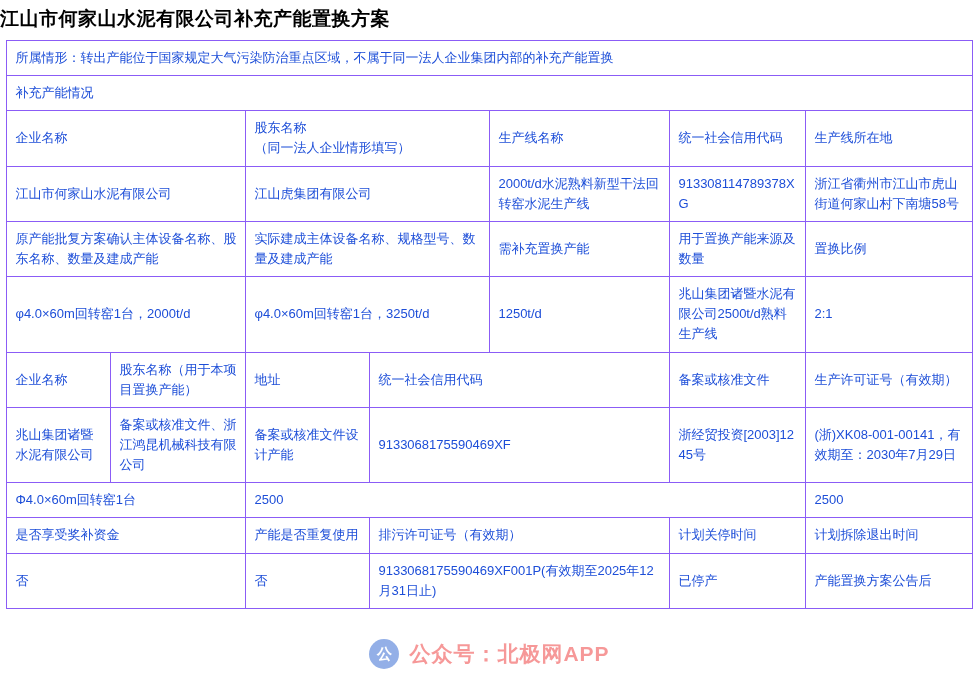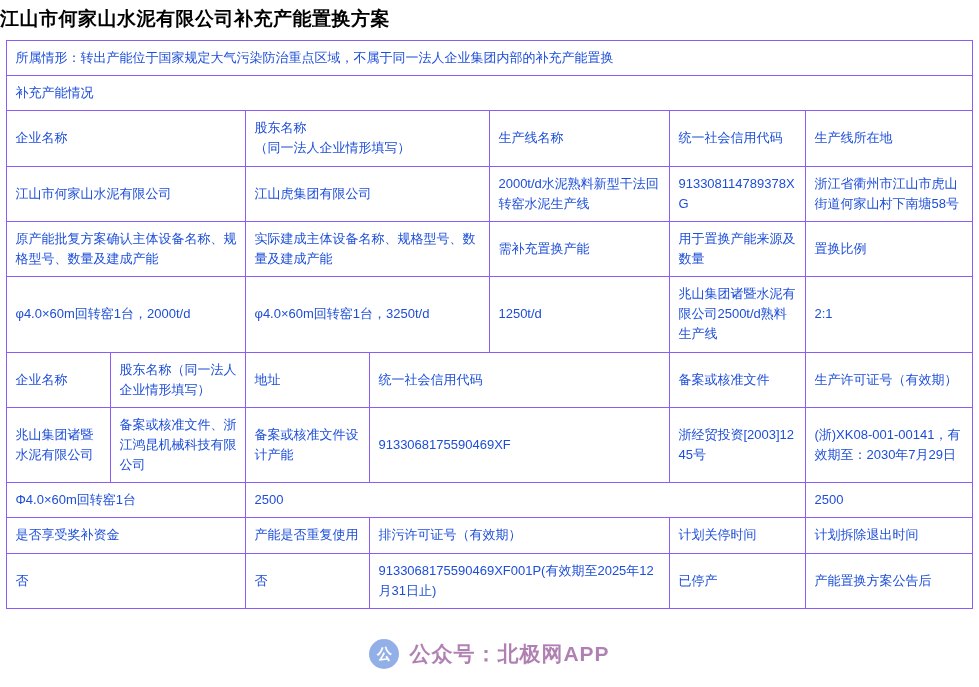--- a/index.html
+++ b/index.html
@@ -59,21 +59,21 @@
   .wm-logo {
     width: 30px; height: 30px;
     border-radius: 50%;
     background: #3b6fd4;
     display: flex; align-items: center; justify-content: center;
     color: #fff; font-size: 15px; font-weight: bold;
   }
   .wm-text {
     font-size: 21px;
     font-weight: bold;
-    color: #701a75;
+    color: #ef4444;
     letter-spacing: 1px;
   }
 </style>
 </head>
 <body>
 
 <div class="page">
 
   <div class="doc-title">江山市何家山水泥有限公司补充产能置换方案</div>
 
@@ -110,39 +110,39 @@
 
       <tr>
         <td colspan="2">江山市何家山水泥有限公司</td>
         <td colspan="2">江山虎集团有限公司</td>
         <td>2000t/d水泥熟料新型干法回转窑水泥生产线</td>
         <td>913308114789378XG</td>
         <td>浙江省衢州市江山市虎山街道何家山村下南塘58号</td>
       </tr>
 
       <tr>
-        <td colspan="2">原产能批复方案确认主体设备名称、规格型号、数量及建成产能</td>
+        <td colspan="2">原产能批复方案确认主体设备名称、股东名称、数量及建成产能</td>
         <td colspan="2">实际建成主体设备名称、规格型号、数量及建成产能</td>
         <td>需补充置换产能</td>
         <td>用于置换产能来源及数量</td>
         <td>置换比例</td>
       </tr>
 
       <tr>
         <td colspan="2">φ4.0×60m回转窑1台，2000t/d</td>
         <td colspan="2">φ4.0×60m回转窑1台，3250t/d</td>
         <td>1250t/d</td>
         <td>兆山集团诸暨水泥有限公司2500t/d熟料生产线</td>
         <td>2:1</td>
       </tr>
 
 
       <tr>
         <td>企业名称</td>
-        <td>股东名称（同一法人企业情形填写）</td>
+        <td>股东名称（用于本项目置换产能）</td>
         <td>地址</td>
         <td colspan="2">统一社会信用代码</td>
         <td>备案或核准文件</td>
         <td>生产许可证号（有效期）</td>
       </tr>
 
       <tr>
         <td>兆山集团诸暨水泥有限公司</td>
         <td>备案或核准文件、浙江鸿昆机械科技有限公司</td>
         <td>备案或核准文件设计产能</td>

